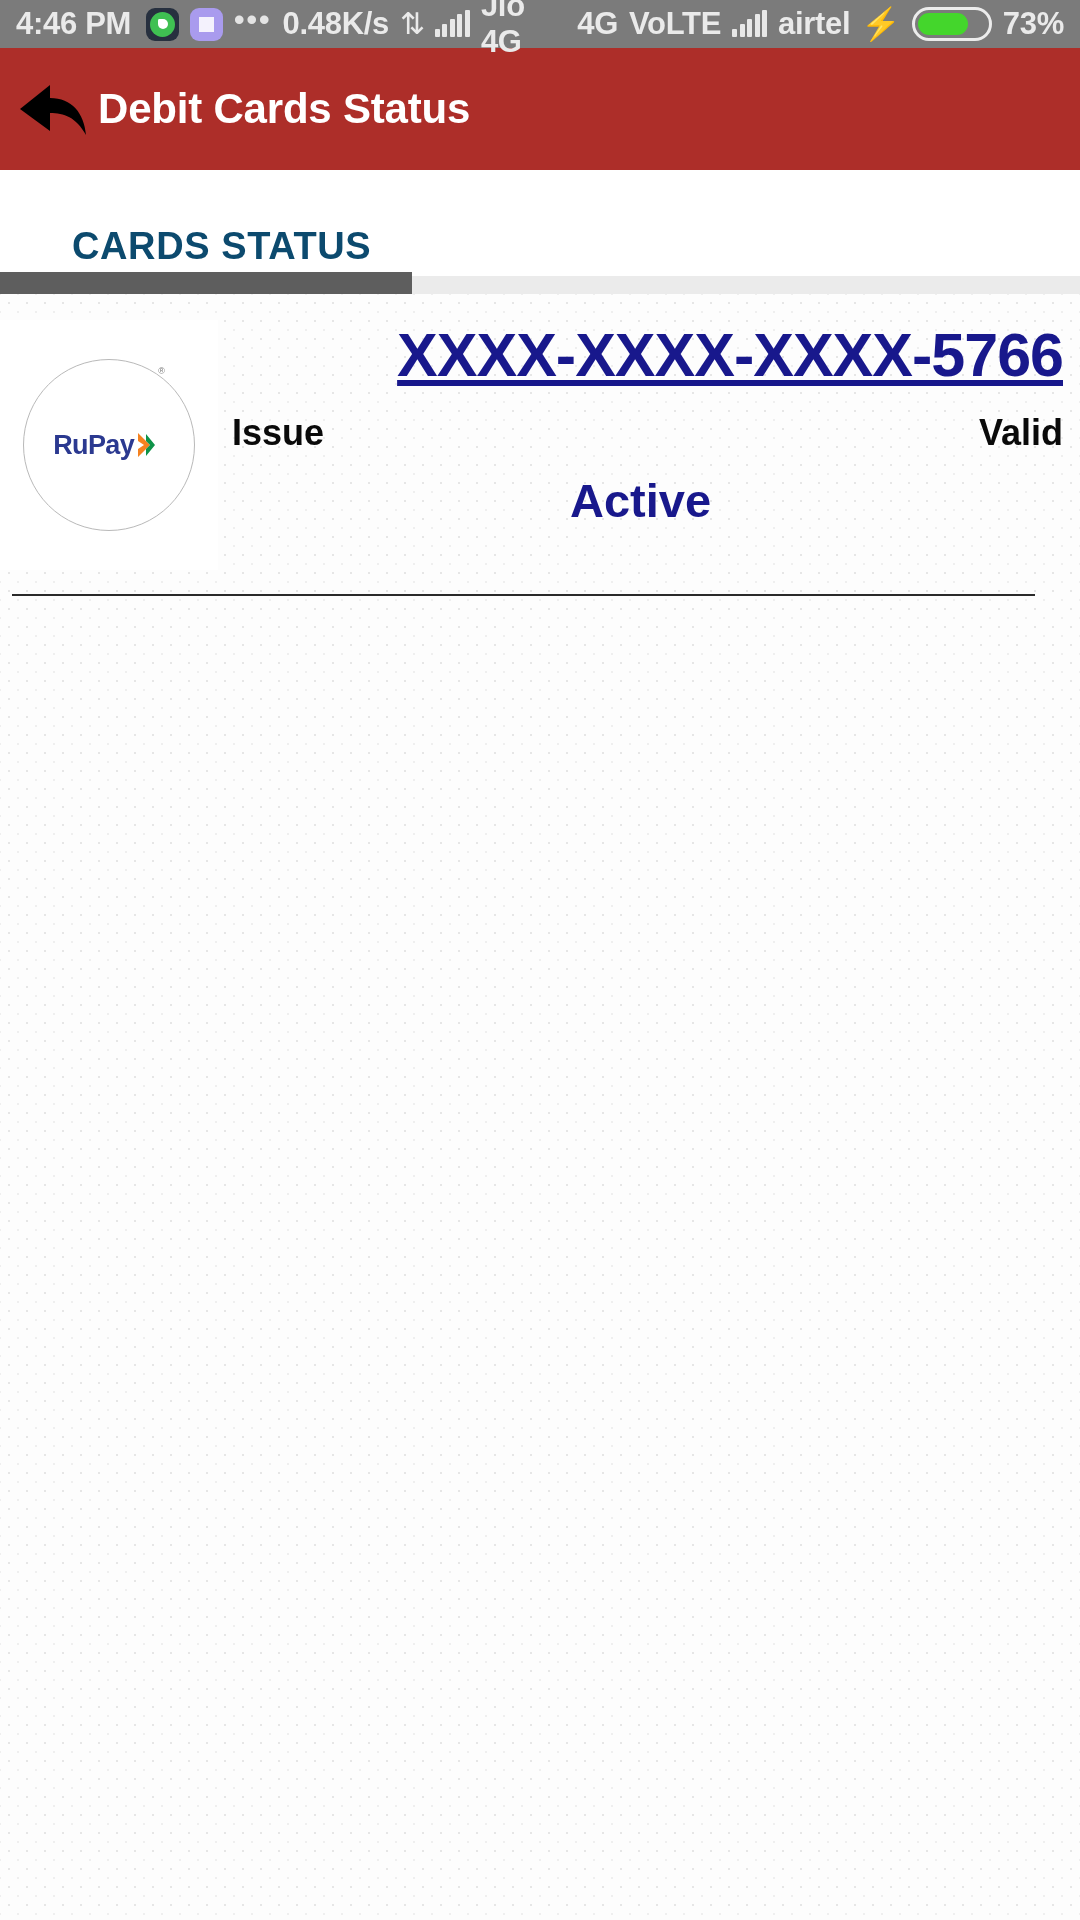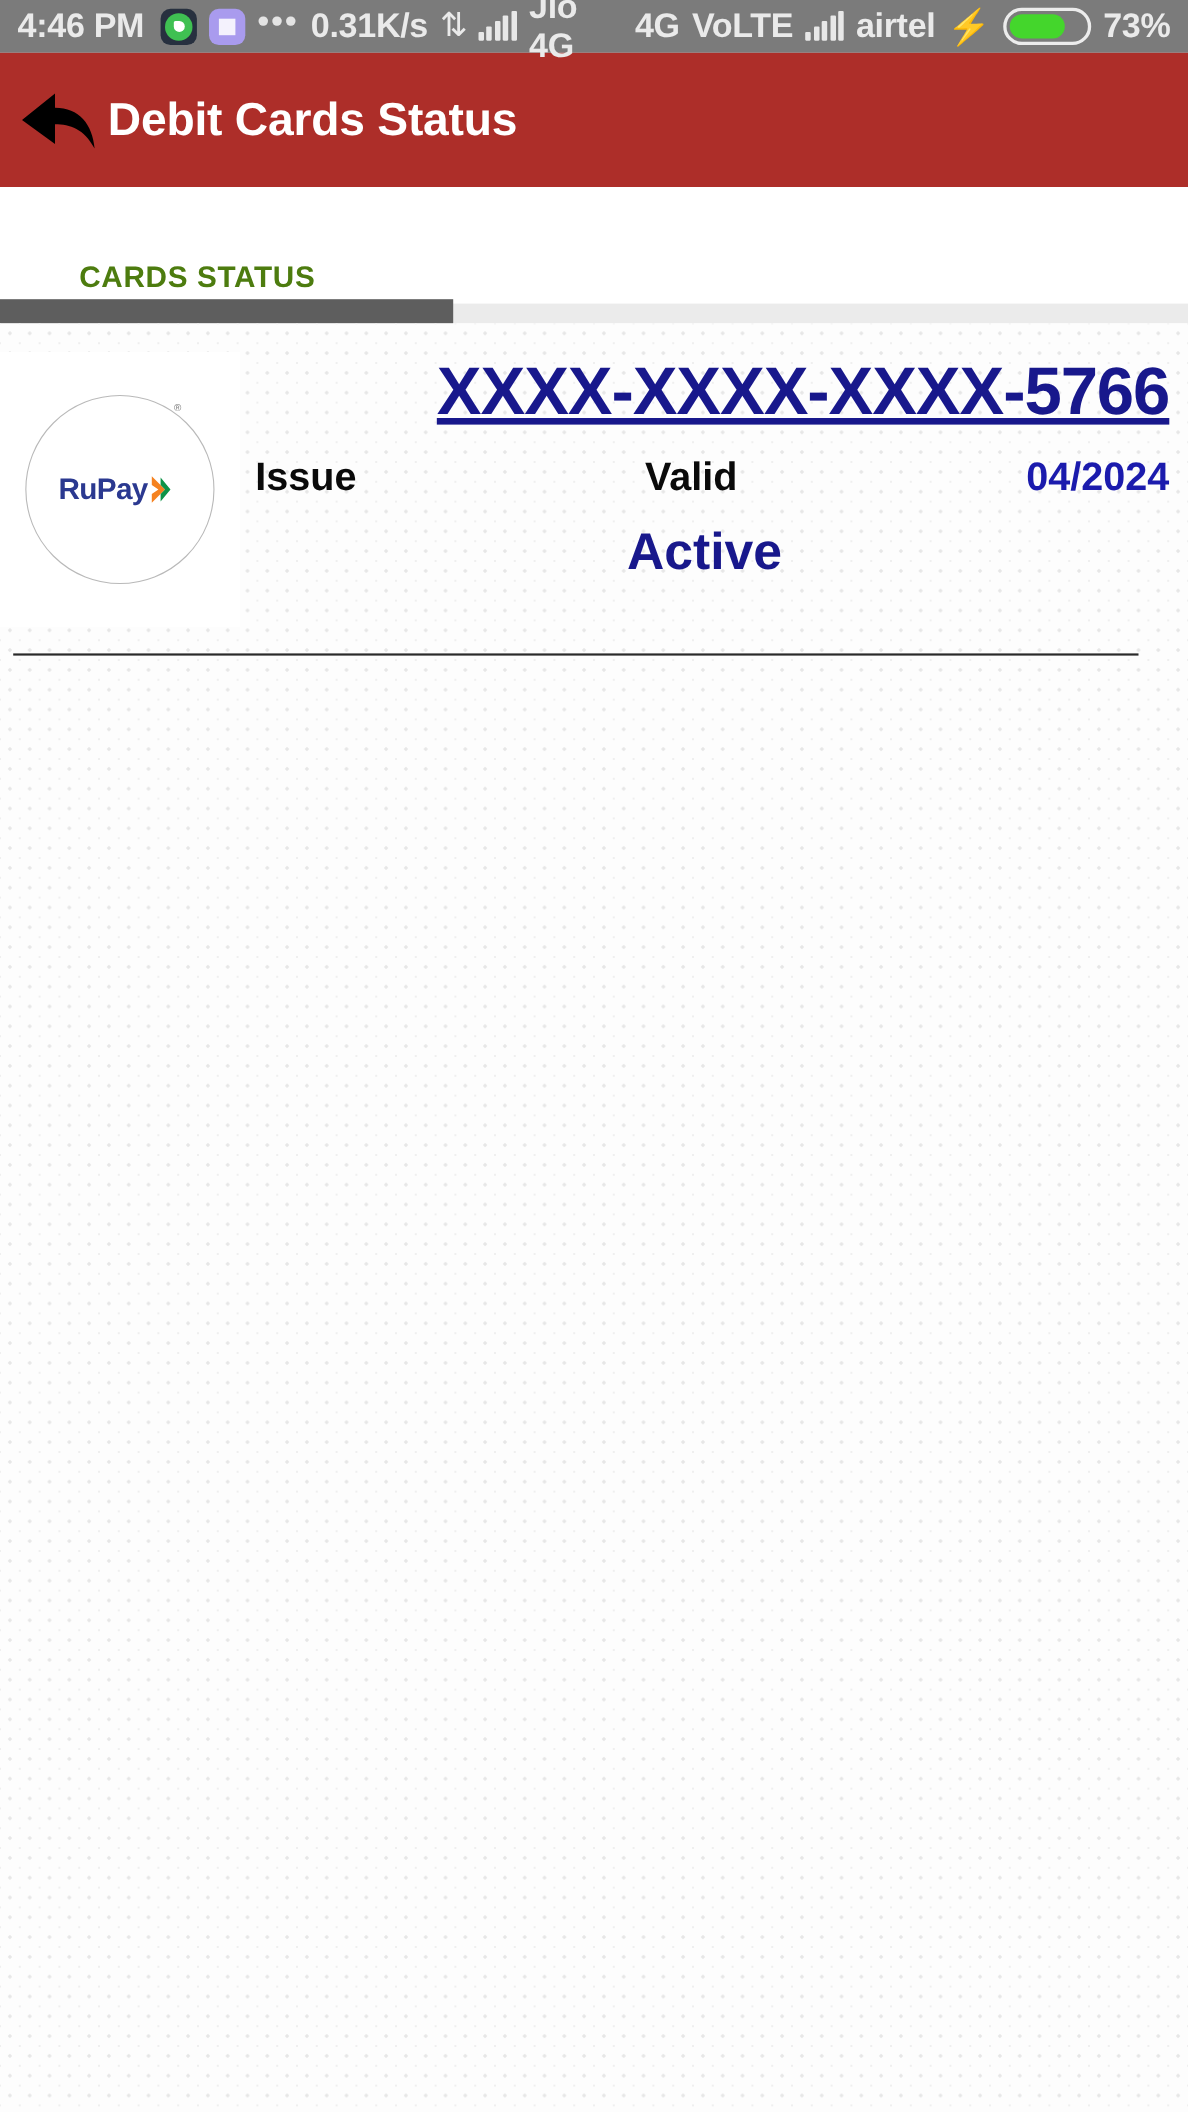--- a/index.html
+++ b/index.html
@@ -84,21 +84,21 @@
 
   
   .tabbar{
     height:124px; width:100%;
     background:#ffffff;
     display:flex; align-items:flex-end;
     position:relative;
   }
   .tab{
     padding:0 0 26px 72px;
-    font-size:27px; font-weight:600; color:#4d7c0f;
+    font-size:38px; font-weight:600; color:#0c4a6e;
     letter-spacing:0.6px;
   }
   .tab-track{
     position:absolute; left:0; bottom:0;
     width:100%; height:18px; background:#ebebeb;
   }
   .tab-indicator{
     position:absolute; left:0; bottom:0;
     width:412px; height:22px; background:#5e5e5e;
   }
@@ -175,21 +175,21 @@
 </style>
 </head>
 <body>
 
 <div class="statusbar">
   <div class="sb-left">
     <span class="sb-time">4:46 PM</span>
     <span class="ic-whatsapp"></span>
     <span class="ic-purpleapp"></span>
     <span class="ic-dots">•••</span>
-    <span>0.31K/s</span>
+    <span>0.48K/s</span>
     <span class="ic-sync">⇅</span>
   </div>
   <div class="sb-right">
     <span class="bars">
         <i></i>
         <i></i>
         <i></i>
         <i></i>
         <i></i>
       </span>
@@ -239,21 +239,20 @@
         <span class="rupay-reg">®</span>
       </div>
     </div>
 
     <div class="card-info">
       <div class="card-number">XXXX-XXXX-XXXX-5766</div>
 
       <div class="card-dates">
         <span class="lbl-black">Issue</span>
         <span class="lbl-black">Valid</span>
-        <span class="val-blue">04/2024</span>
       </div>
 
       <div class="card-status">Active</div>
     </div>
   </div>
 
   <div class="divider"></div>
 </div>
 
 </body></html>

